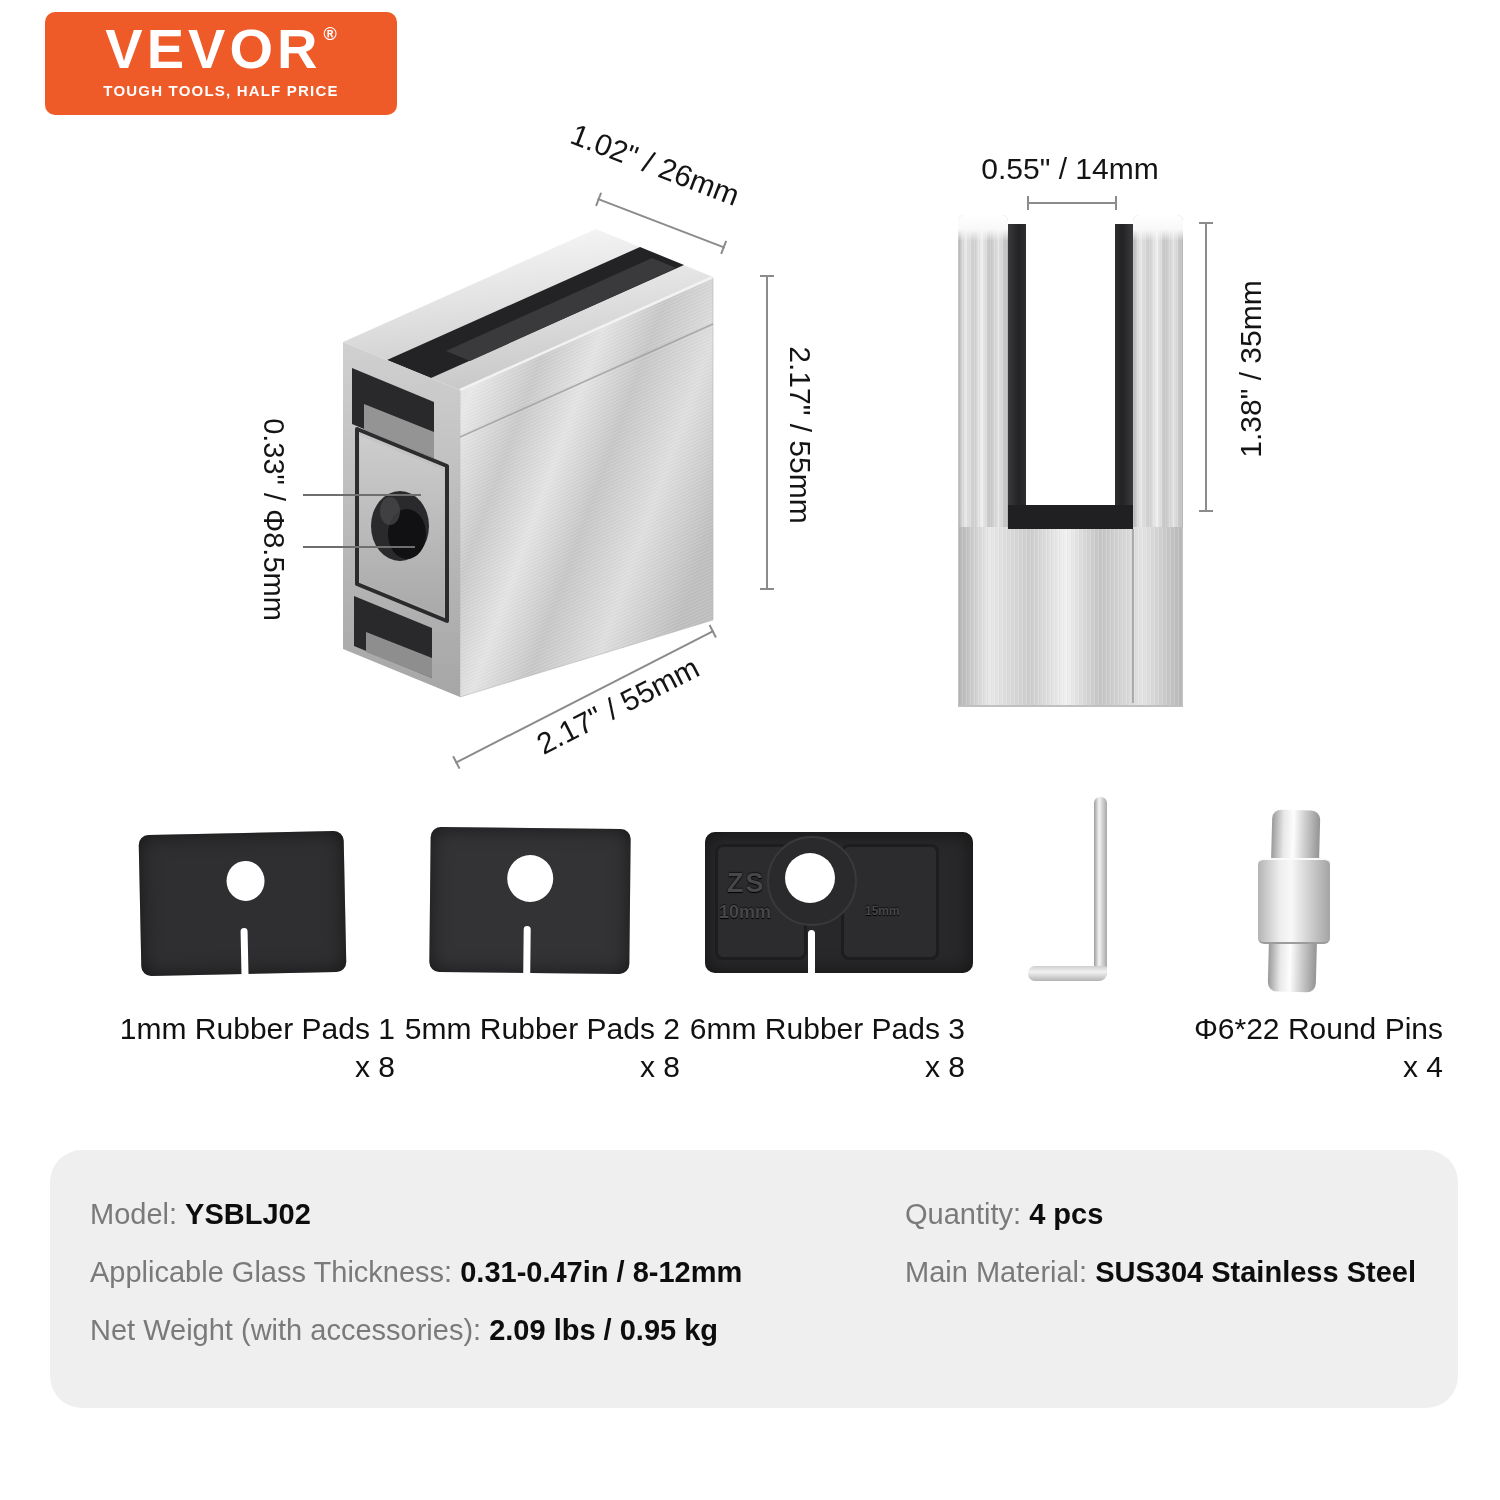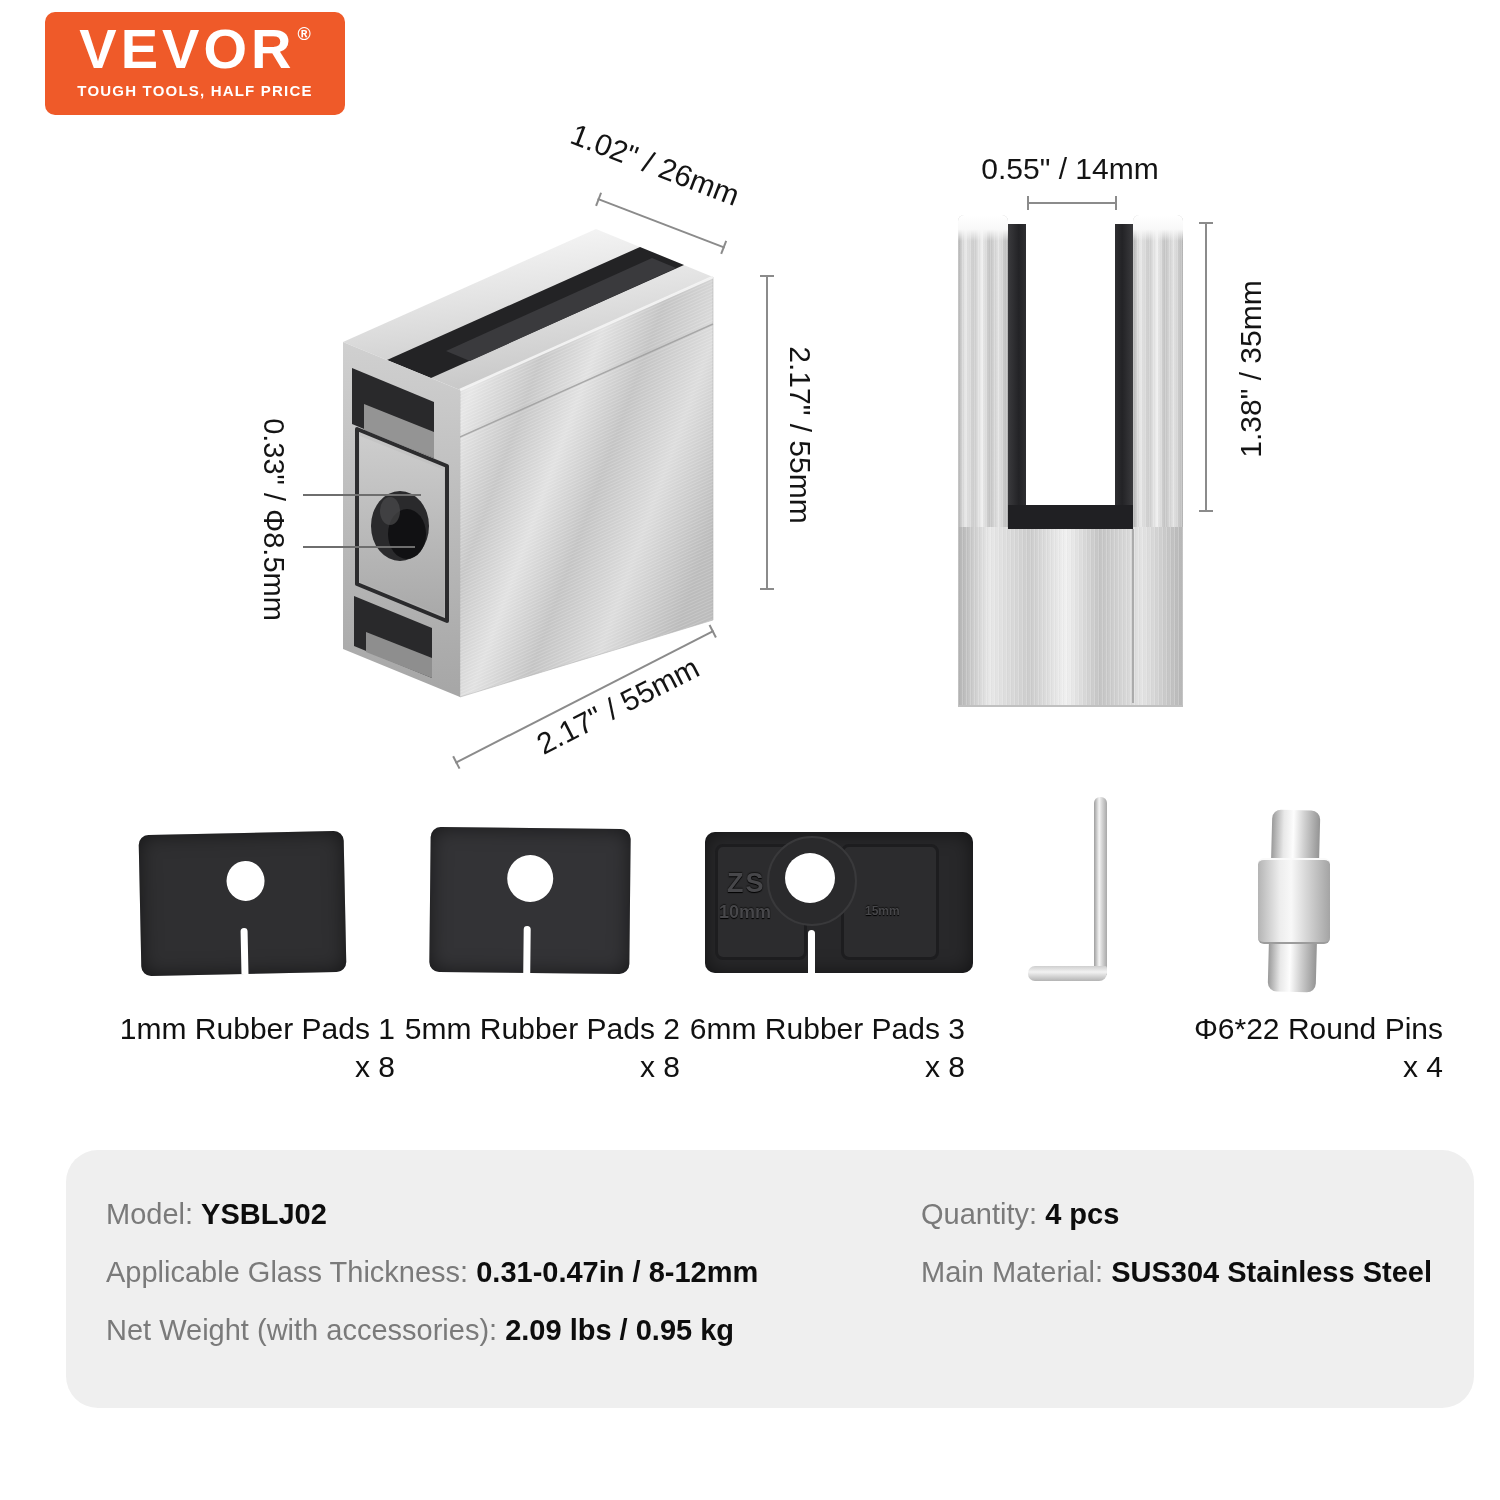--- a/index.html
+++ b/index.html
@@ -1,19 +1,19 @@
 <!DOCTYPE html>
 <html><head>
 <meta charset="utf-8">
 <style>
   html,body{margin:0;padding:0;background:#fff;}
   .canvas{position:relative;width:1500px;height:1500px;background:#ffffff;overflow:hidden;
           font-family:"Liberation Sans",sans-serif;color:#111;}
   
-  .logo{position:absolute;left:45px;top:12px;width:300px;height:103px;border-radius:10px;
+  .logo{position:absolute;left:45px;top:12px;width:352px;height:103px;border-radius:10px;
         background:#EF5A29;color:#fff;text-align:center;}
   .logo-word{margin-top:8px;font-size:56px;font-weight:bold;letter-spacing:4px;line-height:1.05;}
   .logo-reg{font-size:18px;vertical-align:28px;letter-spacing:0;margin-left:2px;}
   .logo-tagline{font-size:15px;font-weight:bold;letter-spacing:1.2px;margin-top:3px;}
   
   .dim{position:absolute;height:0;border-top:2px solid #8b8b8b;transform-origin:0 0;}
   .dim::before,.dim::after{content:"";position:absolute;width:2px;height:14px;background:#8b8b8b;top:-8px;}
   .dim::before{left:0;}
   .dim::after{right:0;}
   #dim-l-top{left:598px;top:198px;width:136px;transform:rotate(21deg);}
@@ -77,21 +77,21 @@
             background:linear-gradient(180deg,#cfcfcf,#f2f2f2 40%,#b4b4b4);}
   #pin-shaft{left:1270px;top:810px;width:48px;height:182px;border-radius:9px;transform:rotate(1.5deg);
              background:linear-gradient(90deg,#9a9a9a,#e8e8e8 25%,#fdfdfd 45%,#cfcfcf 68%,#949494);}
   #pin-sleeve{left:1258px;top:858px;width:72px;height:82px;border-radius:6px;
              border-top:2px solid #fafafa;border-bottom:2px solid #9c9c9c;
              background:linear-gradient(90deg,#b4b4b4,#ededed 30%,#f8f8f8 46%,#cfcfcf 72%,#a4a4a4);}
   .accl{position:absolute;top:1010px;width:300px;font-size:30px;line-height:38px;
         text-align:right;color:#111;white-space:nowrap;}
   #accl-0{left:95px;} #accl-1{left:380px;} #accl-2{left:665px;} #accl-3{left:927px;} #accl-4{left:1143px;}
   
-  #panel{position:absolute;left:66px;top:1150px;width:1400px;height:258px;background:#efefef;border-radius:32px;padding-left:8px;}
+  #panel{position:absolute;left:50px;top:1150px;width:1400px;height:258px;background:#efefef;border-radius:32px;padding-left:8px;}
   .spec{position:absolute;font-size:29px;white-space:nowrap;}
   .spec .spec-label{color:#7a7a7a;}
   .spec .spec-value{color:#0d0d0d;font-weight:bold;}
   #spec-0{left:40px;top:48px;} #spec-2{left:40px;top:106px;} #spec-4{left:40px;top:164px;}
   #spec-1{left:855px;top:48px;} #spec-3{left:855px;top:106px;}
   svg{position:absolute;}
 </style>
 </head>
 <body>
 

